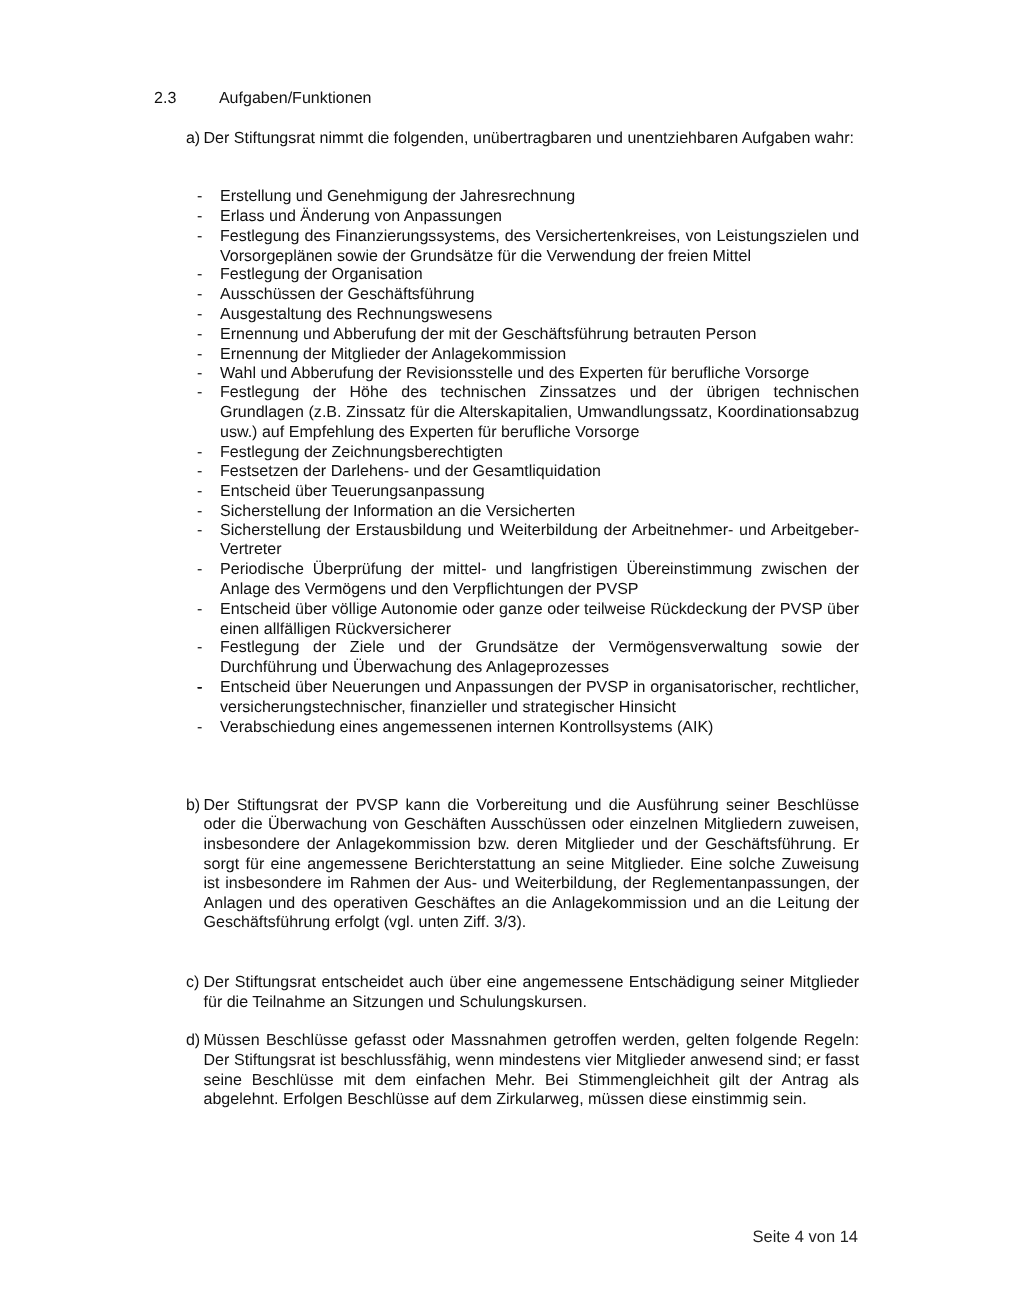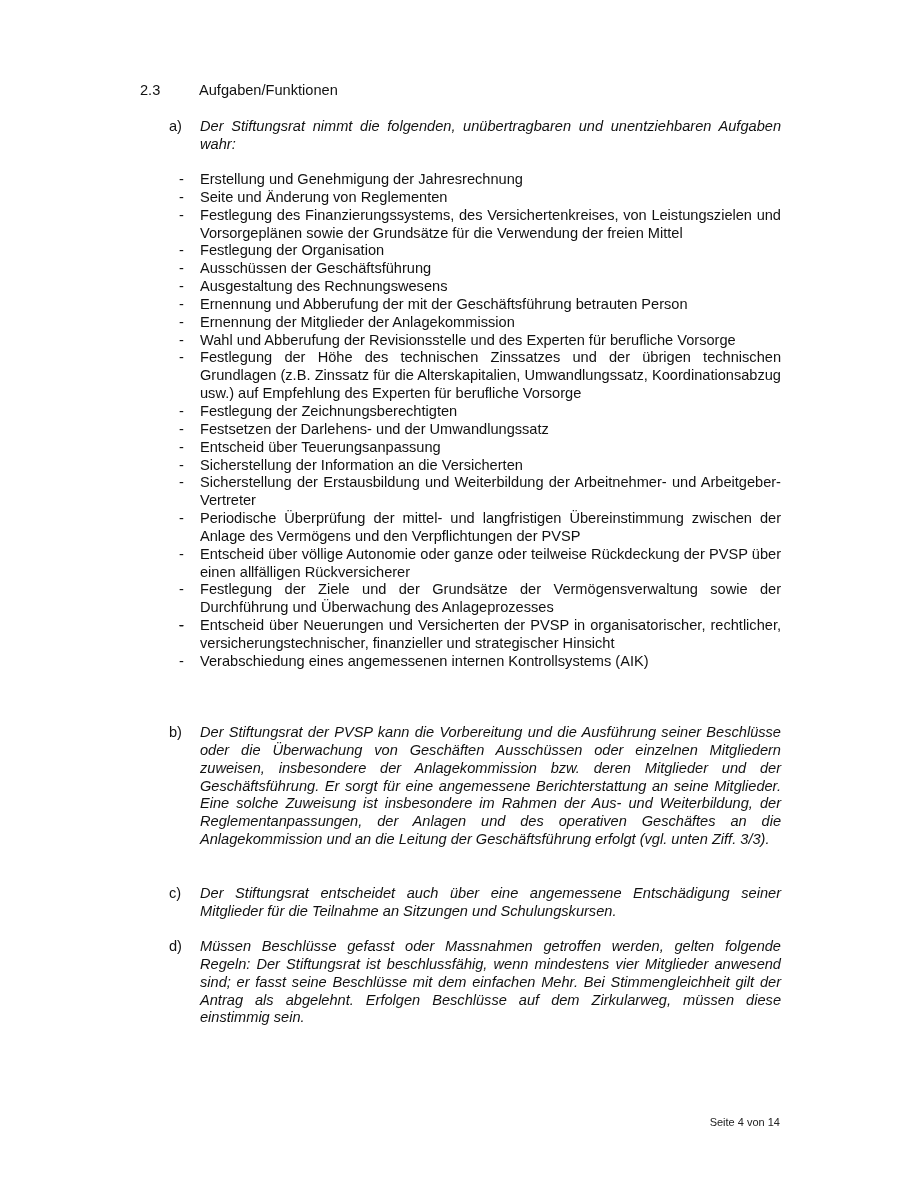--- a/index.html
+++ b/index.html
@@ -7,63 +7,63 @@
     width: 918px; height: 1188px; position: relative; overflow: hidden;
     font-family: "Liberation Sans", sans-serif;
     font-size: 14.6px; color: #111111;
   }
   .page { position: absolute; left: 0; top: 0; width: 918px; height: 948px; }
   .heading { position: absolute; top: 81px; left: 140px; line-height: 18px; }
   .heading .num { position: absolute; left: 0; }
   .heading .title { position: absolute; left: 59px; white-space: nowrap; }
   .para { position: absolute; left: 169px; width: 612px; line-height: 17.85px; }
   .para .lbl { position: absolute; left: 0; top: 0; }
-  .para .txt { margin-left: 31px; text-align: justify; font-style: italic; }
+  .para .txt { margin-left: 16px; text-align: justify; }
   .list { position: absolute; left: 177px; top: 171px; width: 604px; line-height: 17.85px; margin: 0; padding: 0; list-style: none; }
   .list li { position: relative; padding-left: 23px; text-align: justify; }
   .list li .dash { position: absolute; left: 2px; top: 0; }
-  .footer { position: absolute; top: 1116px; right: 138px; font-size: 11px; color: #222; }
+  .footer { position: absolute; top: 1116px; right: 138px; font-size: 15px; color: #222; }
 </style>
 </head>
 <body>
 
 <div class="page">
 
   <div class="heading">
     <span class="num">2.3</span>
     <span class="title">Aufgaben/Funktionen</span>
   </div>
 
   <div class="para" style="top:118px;">
     <span class="lbl">a)</span>
     <div class="txt">Der Stiftungsrat nimmt die folgenden, unübertragbaren und unentziehbaren Aufgaben wahr:</div>
   </div>
 
   <ul class="list">
     <li><span class="dash">-</span><span>Erstellung und Genehmigung der Jahresrechnung</span></li>
-    <li><span class="dash">-</span><span>Seite und Änderung von Reglementen</span></li>
+    <li><span class="dash">-</span><span>Erlass und Änderung von Anpassungen</span></li>
     <li><span class="dash">-</span><span>Festlegung des Finanzierungssystems, des Versichertenkreises, von Leistungszielen und Vorsorgeplänen sowie der Grundsätze für die Verwendung der freien Mittel</span></li>
     <li><span class="dash">-</span><span>Festlegung der Organisation</span></li>
     <li><span class="dash">-</span><span>Ausschüssen der Geschäftsführung</span></li>
     <li><span class="dash">-</span><span>Ausgestaltung des Rechnungswesens</span></li>
     <li><span class="dash">-</span><span>Ernennung und Abberufung der mit der Geschäftsführung betrauten Person</span></li>
     <li><span class="dash">-</span><span>Ernennung der Mitglieder der Anlagekommission</span></li>
     <li><span class="dash">-</span><span>Wahl und Abberufung der Revisionsstelle und des Experten für berufliche Vorsorge</span></li>
     <li><span class="dash">-</span><span>Festlegung der Höhe des technischen Zinssatzes und der übrigen technischen Grundlagen (z.B. Zinssatz für die Alterskapitalien, Umwandlungssatz, Koordinationsabzug usw.) auf Empfehlung des Experten für berufliche Vorsorge</span></li>
     <li><span class="dash">-</span><span>Festlegung der Zeichnungsberechtigten</span></li>
-    <li><span class="dash">-</span><span>Festsetzen der Darlehens- und der Umwandlungssatz</span></li>
+    <li><span class="dash">-</span><span>Festsetzen der Darlehens- und der Gesamtliquidation</span></li>
     <li><span class="dash">-</span><span>Entscheid über Teuerungsanpassung</span></li>
     <li><span class="dash">-</span><span>Sicherstellung der Information an die Versicherten</span></li>
     <li><span class="dash">-</span><span>Sicherstellung der Erstausbildung und Weiterbildung der Arbeitnehmer- und Arbeitgeber-Vertreter</span></li>
     <li><span class="dash">-</span><span>Periodische Überprüfung der mittel- und langfristigen Übereinstimmung zwischen der Anlage des Vermögens und den Verpflichtungen der PVSP</span></li>
     <li><span class="dash">-</span><span>Entscheid über völlige Autonomie oder ganze oder teilweise Rückdeckung der PVSP über einen allfälligen Rückversicherer</span></li>
     <li><span class="dash">-</span><span>Festlegung der Ziele und der Grundsätze der Vermögensverwaltung sowie der Durchführung und Überwachung des Anlageprozesses</span></li>
     <li><span class="dash">-</span></li>
     <li><span class="dash">-</span></li>
-    <li><span class="dash">-</span><span>Entscheid über Neuerungen und Versicherten der PVSP in organisatorischer, rechtlicher, versicherungstechnischer, finanzieller und strategischer Hinsicht</span></li>
+    <li><span class="dash">-</span><span>Entscheid über Neuerungen und Anpassungen der PVSP in organisatorischer, rechtlicher, versicherungstechnischer, finanzieller und strategischer Hinsicht</span></li>
     <li><span class="dash">-</span><span>Verabschiedung eines angemessenen internen Kontrollsystems (AIK)</span></li>
   </ul>
 
   <div class="para" style="top:724px;">
     <span class="lbl">b)</span>
     <div class="txt">Der Stiftungsrat der PVSP kann die Vorbereitung und die Ausführung seiner Beschlüsse oder die Überwachung von Geschäften Ausschüssen oder einzelnen Mitgliedern zuweisen, insbesondere der Anlagekommission bzw. deren Mitglieder und der Geschäftsführung. Er sorgt für eine angemessene Berichterstattung an seine Mitglieder. Eine solche Zuweisung ist insbesondere im Rahmen der Aus- und Weiterbildung, der Reglementanpassungen, der Anlagen und des operativen Geschäftes an die Anlagekommission und an die Leitung der Geschäftsführung erfolgt (vgl. unten Ziff. 3/3).</div>
   </div>
 
   <div class="para" style="top:885px;">
     <span class="lbl">c)</span>

